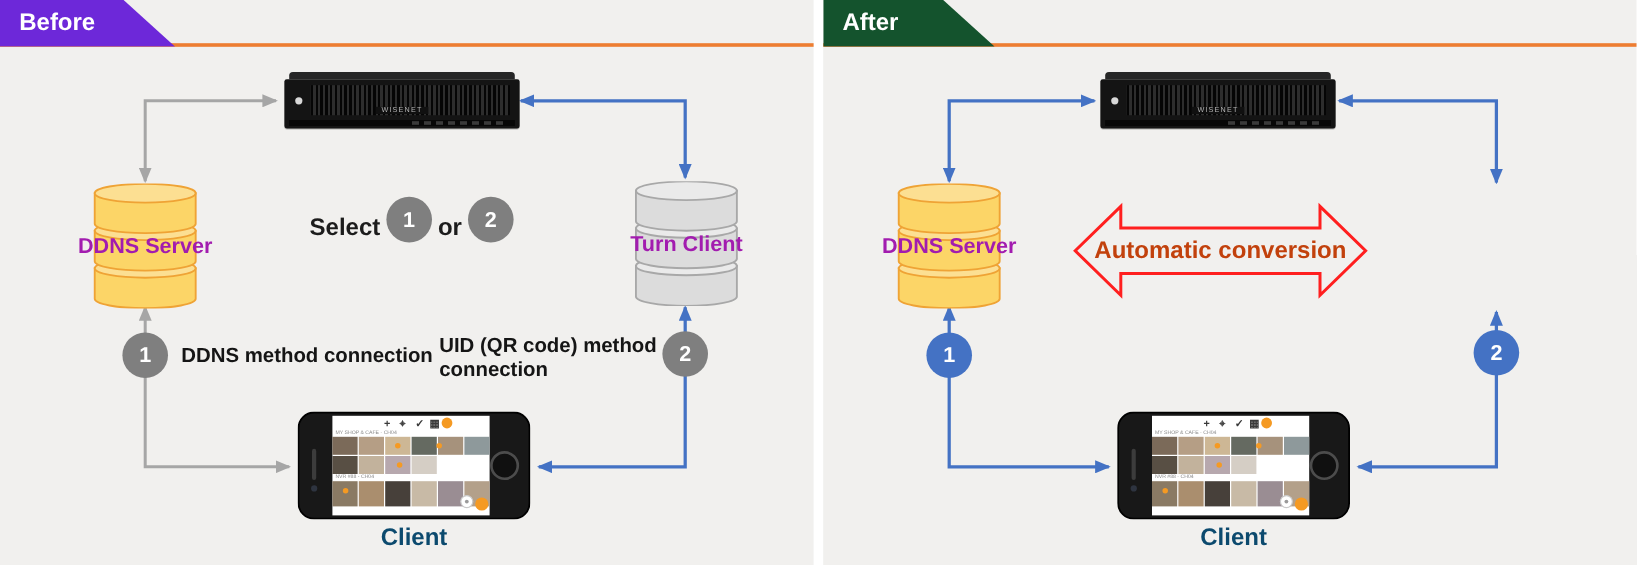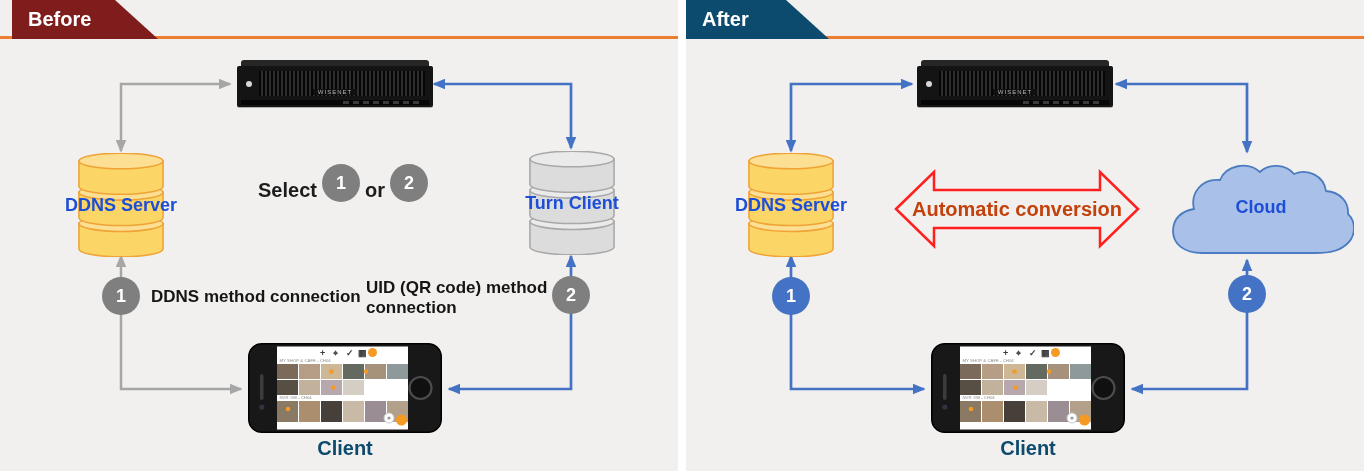--- a/index.html
+++ b/index.html
@@ -5,43 +5,43 @@
   * { box-sizing: border-box; }
   body { margin:0; background:#fff; font-family:"Liberation Sans", sans-serif; }
   .canvas { position:relative; width:1364px; height:471px; background:#fff; overflow:hidden; }
   .panel { position:absolute; top:0; width:678px; height:471px; background:#F1F0EE; }
   .panel.before { left:0; }
   .panel.after  { left:686px; }
 
   .underline { position:absolute; top:36px; left:0; width:100%; height:3px; background:#ED7D31; }
   .tab { position:absolute; top:0; left:0; height:39px; color:#fff; font-size:20px; font-weight:bold;
          line-height:39px; padding-left:16px; }
-  .tab.gray   { width:146px; background:#7f1d1d; clip-path:polygon(0 0,103px 0,146px 100%,0 100%);margin-left:12px; }
-  .tab.orange { width:143px; background:#0c4a6e; clip-path:polygon(0 0,100px 0,143px 100%,0 100%); }
+  .tab.gray   { width:146px; background:#6d28d9; clip-path:polygon(0 0,103px 0,146px 100%,0 100%); }
+  .tab.orange { width:143px; background:#14532d; clip-path:polygon(0 0,100px 0,143px 100%,0 100%); }
 
   .connectors { position:absolute; left:0; top:0; pointer-events:none; }
 
   
   .nvr { position:absolute; width:196px; height:50px; }
   .nvr-top { height:6px; background:#262626; margin:0 4px; border-radius:3px 3px 0 0; }
   .nvr-body { position:relative; height:41px; background:#141414; border-radius:2px; box-shadow:0 1px 0 #00000044; }
   .nvr-vents { position:absolute; left:22px; right:8px; top:5px; bottom:11px;
                background:repeating-linear-gradient(90deg,#050505 0 2px,#2d2d2d 2px 4px); }
   .nvr-led { position:absolute; left:9px; top:15px; width:6px; height:6px; border-radius:50%; background:#d8d8d8; }
   .nvr-logo { position:absolute; left:0; right:0; top:14px; text-align:center; }
   .nvr-logo span { font-size:6px; color:#b5b5b5; letter-spacing:1px; background:#101010; padding:0 5px; }
   .nvr-strip { position:absolute; left:4px; right:4px; bottom:2px; height:5px; background:#070707; }
   .nvr-strip::after { content:""; position:absolute; right:8px; top:1px; width:78px; height:3px;
                background:repeating-linear-gradient(90deg,#3a3a3a 0 6px,#070707 6px 10px); }
 
   
   .cyl   { position:absolute; width:90px; height:104px; }
   .cloud { position:absolute; width:186px; height:97px; }
   .node-label { position:absolute; left:50%; transform:translateX(-50%); font-weight:bold; font-size:18px;
-                color:#1d4ed8; white-space:nowrap; }
+                color:#a21caf; white-space:nowrap; }
   .cyl .node-label { top:42px; }
   .cloud .node-label { top:37px; }
 
   .select-row { position:absolute; display:flex; align-items:flex-end; gap:5px;
                 font-weight:bold; font-size:20px; color:#1c1c1c; }
   .badge { width:38px; height:38px; border-radius:50%; color:#fff; font-size:18px; font-weight:bold;
            display:flex; align-items:center; justify-content:center; flex:0 0 auto; }
   .badge.gray { background:#7F7F7F; }
   .badge.blue { background:#4472C4; }
   .badge.abs { position:absolute; }
@@ -210,26 +210,20 @@
             <ellipse cx="46" cy="72" rx="43" ry="8" fill="#FCDF92"></ellipse>
           <path d="M3 40 v26 a43 8 0 0 0 86 0 v-26 z" fill="#FCD567"></path>
             <ellipse cx="46" cy="40" rx="43" ry="8" fill="#FCDF92"></ellipse>
           <path d="M3 8  v26 a43 8 0 0 0 86 0 v-26 z" fill="#FCD567"></path>
             <ellipse cx="46" cy="8" rx="43" ry="8" fill="#FCDF92"></ellipse>
         </g>
       </svg>
       <span class="node-label">DDNS Server</span>
     </div>
 
-    <div class="cloud" style="left:482px; top:160px;">
-      <svg width="186" height="97" viewBox="0 0 186 97">
-        <path d="M34 93 C16 93 5 84 5 71 C5 59 13 51 26 49 C22 33 34 18 52 20 C58 5 80 1 92 12 C101 3 118 4 126 14 C140 8 156 16 158 31 C172 32 181 42 180 54 C188 61 188 75 180 83 C172 91 162 93 148 93 Z" fill="#A9C0E8" stroke="#4C7CC0" stroke-width="1.8"></path>
-      </svg>
-      <span class="node-label">Cloud</span>
-    </div>
 
     <svg class="redarrow" style="left:206px; top:168px;" width="250" height="84" viewBox="0 0 250 84">
       <polygon points="4,41 42,4 42,22 208,22 208,4 246,41 208,78 208,60 42,60 42,78" fill="none" stroke="#FF1F1F" stroke-width="2.5"></polygon>
     </svg>
     <div class="conv-text" style="left:216px; top:198px; width:230px;">Automatic conversion</div>
 
     <div class="badge blue abs" style="left:86px; top:277px;">1</div>
     <div class="badge blue abs" style="left:542px; top:275px;">2</div>
 
     <svg class="phone" style="left:245px; top:343px;" width="194" height="90" viewBox="0 0 194 90">

